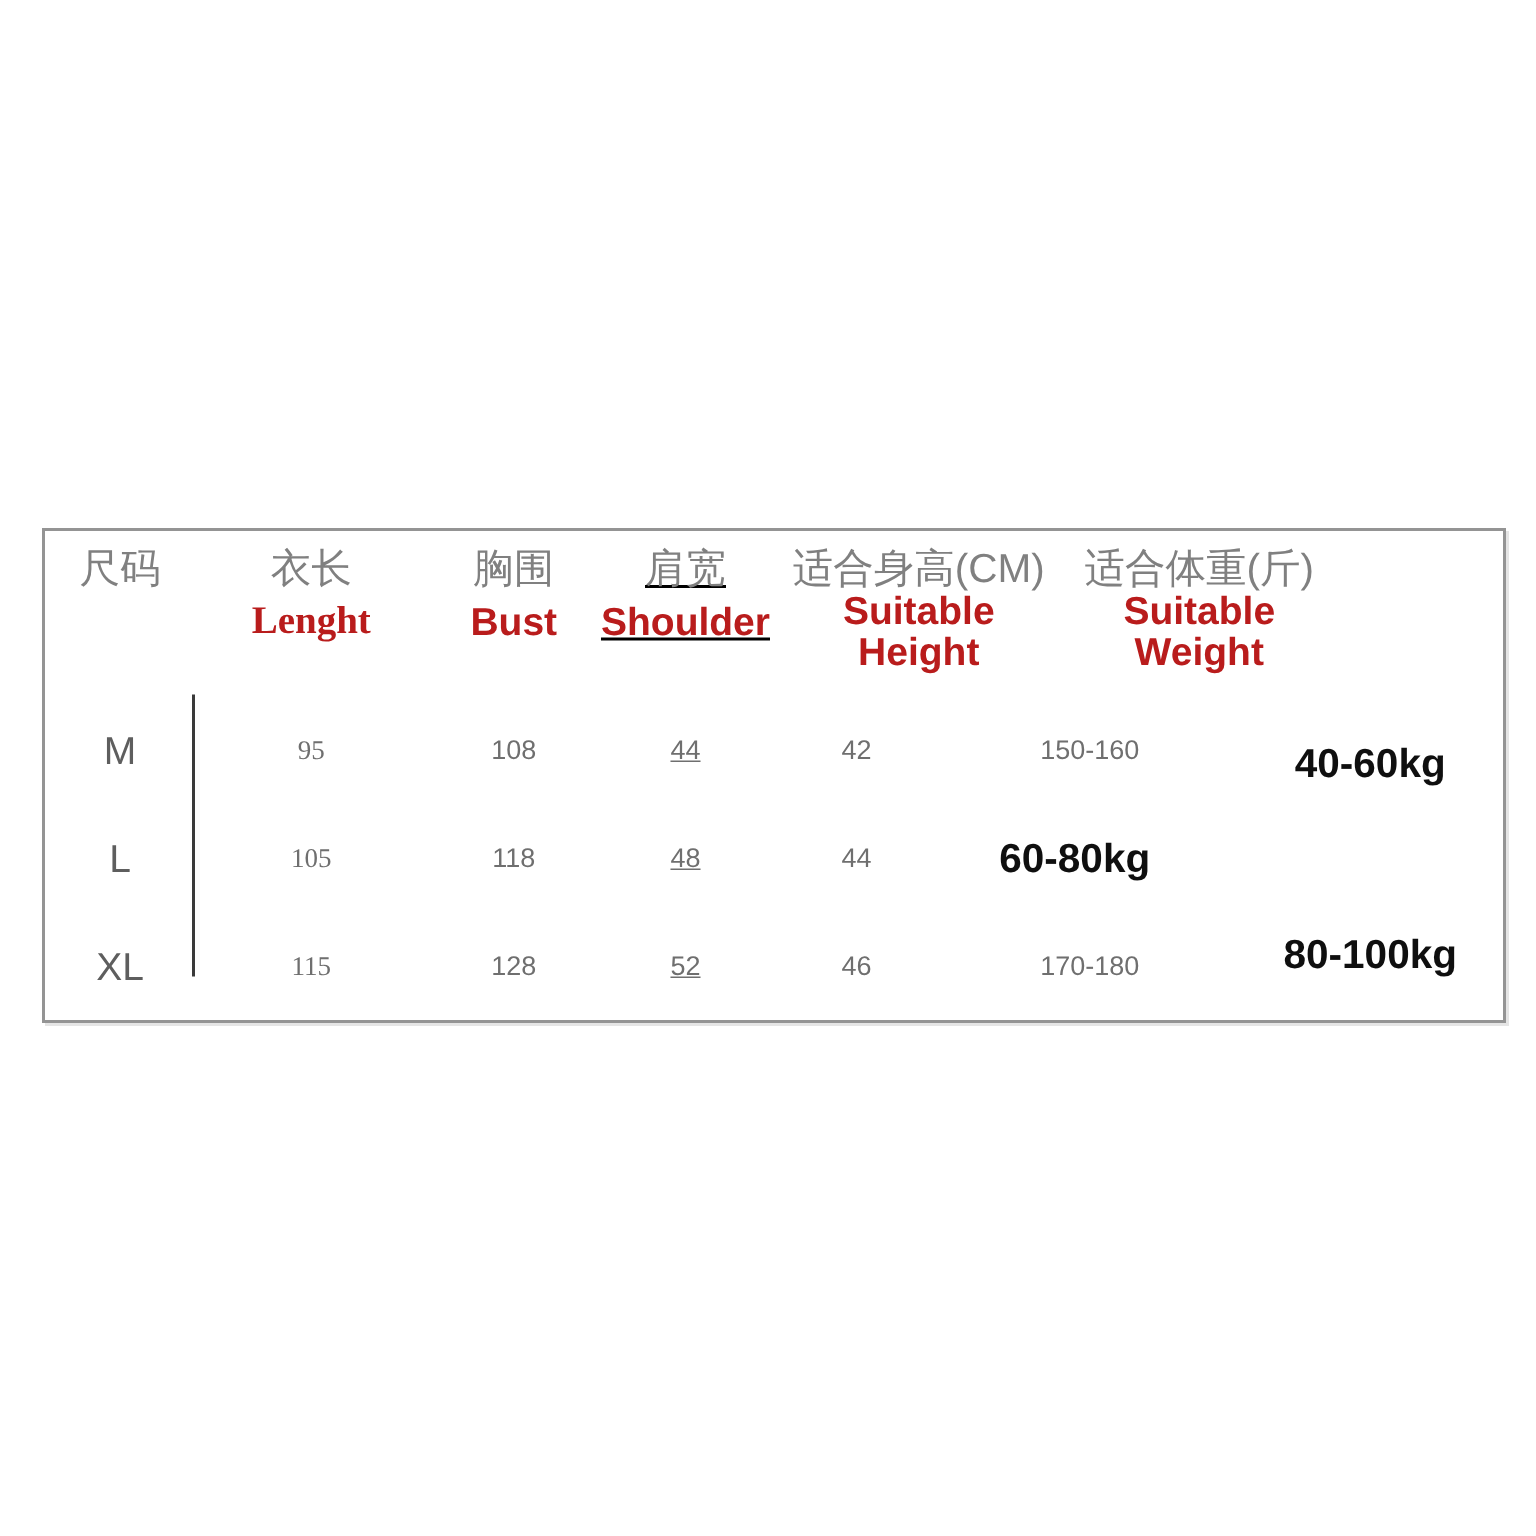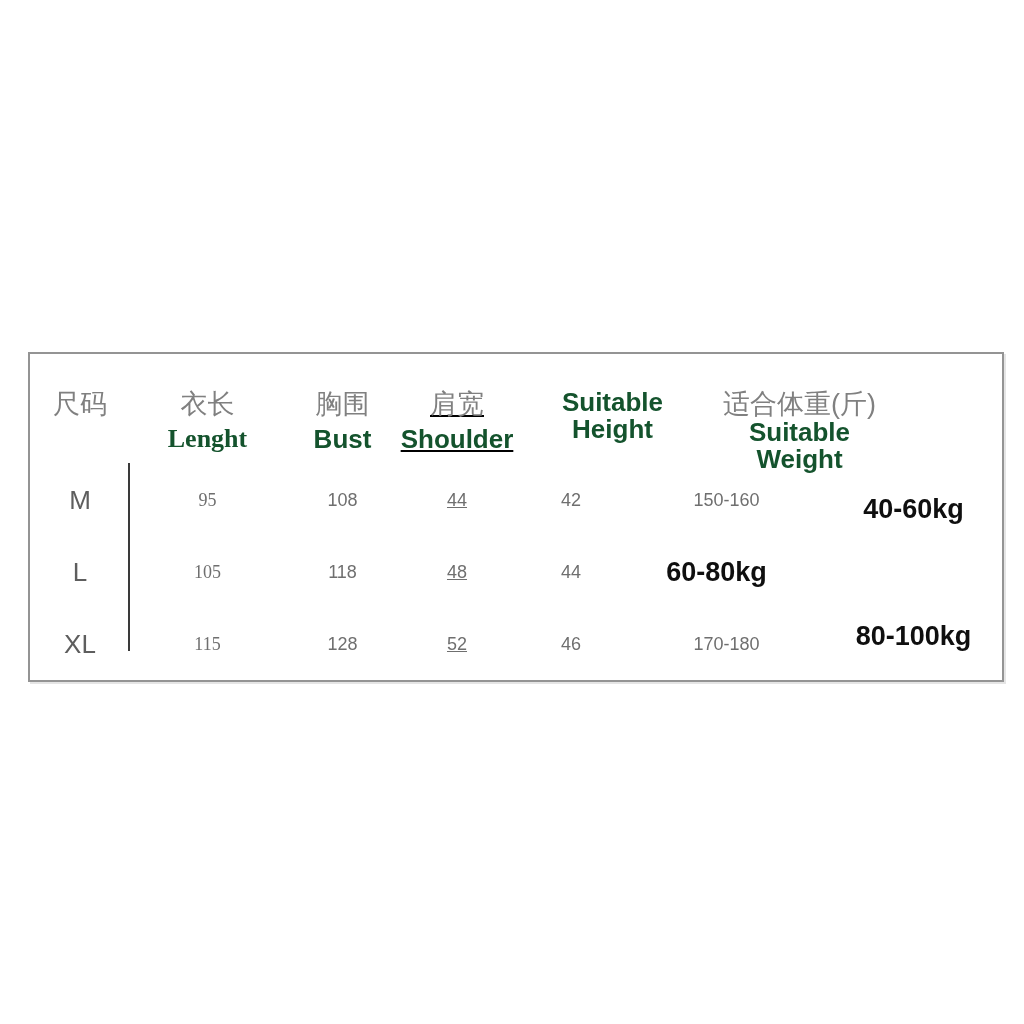--- a/index.html
+++ b/index.html
@@ -33,21 +33,21 @@
     width: 2px;
     height: 188px;
     background: #3a3a3a;
   }
   .row {
     display: flex;
     width: 100%;
   }
   .row.header {
     height: 84px;
-    padding-top: 35px;
+    padding-top: 10px;
     box-sizing: border-box;
     overflow: visible;
   }
   .tbody {
     position: absolute;
     left: 0;
     top: 111px;
     bottom: 0;
     right: 0;
     display: flex;
@@ -74,21 +74,21 @@
     line-height: 30px;
     color: #808080;
     white-space: nowrap;
   }
   .hdr .en {
     display: block;
     margin: 6px auto 0;
     font-size: 26px;
     line-height: 28px;
     font-weight: bold;
-    color: #14532d;
+    color: #b91c1c;
     white-space: nowrap;
   }
   .hdr.wrap .en {
     margin-top: 0;
     max-width: 125px;
     white-space: normal;
     line-height: 27px;
   }
   .cell.val {
     font-size: 18px;
@@ -124,20 +124,21 @@
       </div>
       <div class="cell c3 hdr">
         <span class="zh">胸围</span>
         <span class="en">Bust</span>
       </div>
       <div class="cell c4 hdr">
         <span class="zh">肩宽</span>
         <span class="en">Shoulder</span>
       </div>
       <div class="cell c6 hdr wrap">
+        <span class="zh">适合身高(CM)</span>
         <span class="en">Suitable Height</span>
       </div>
       <div class="cell c7 hdr wrap">
         <span class="zh">适合体重(斤)</span>
         <span class="en">Suitable Weight</span>
       </div>
     </div>
 
     <div class="tbody">
 

